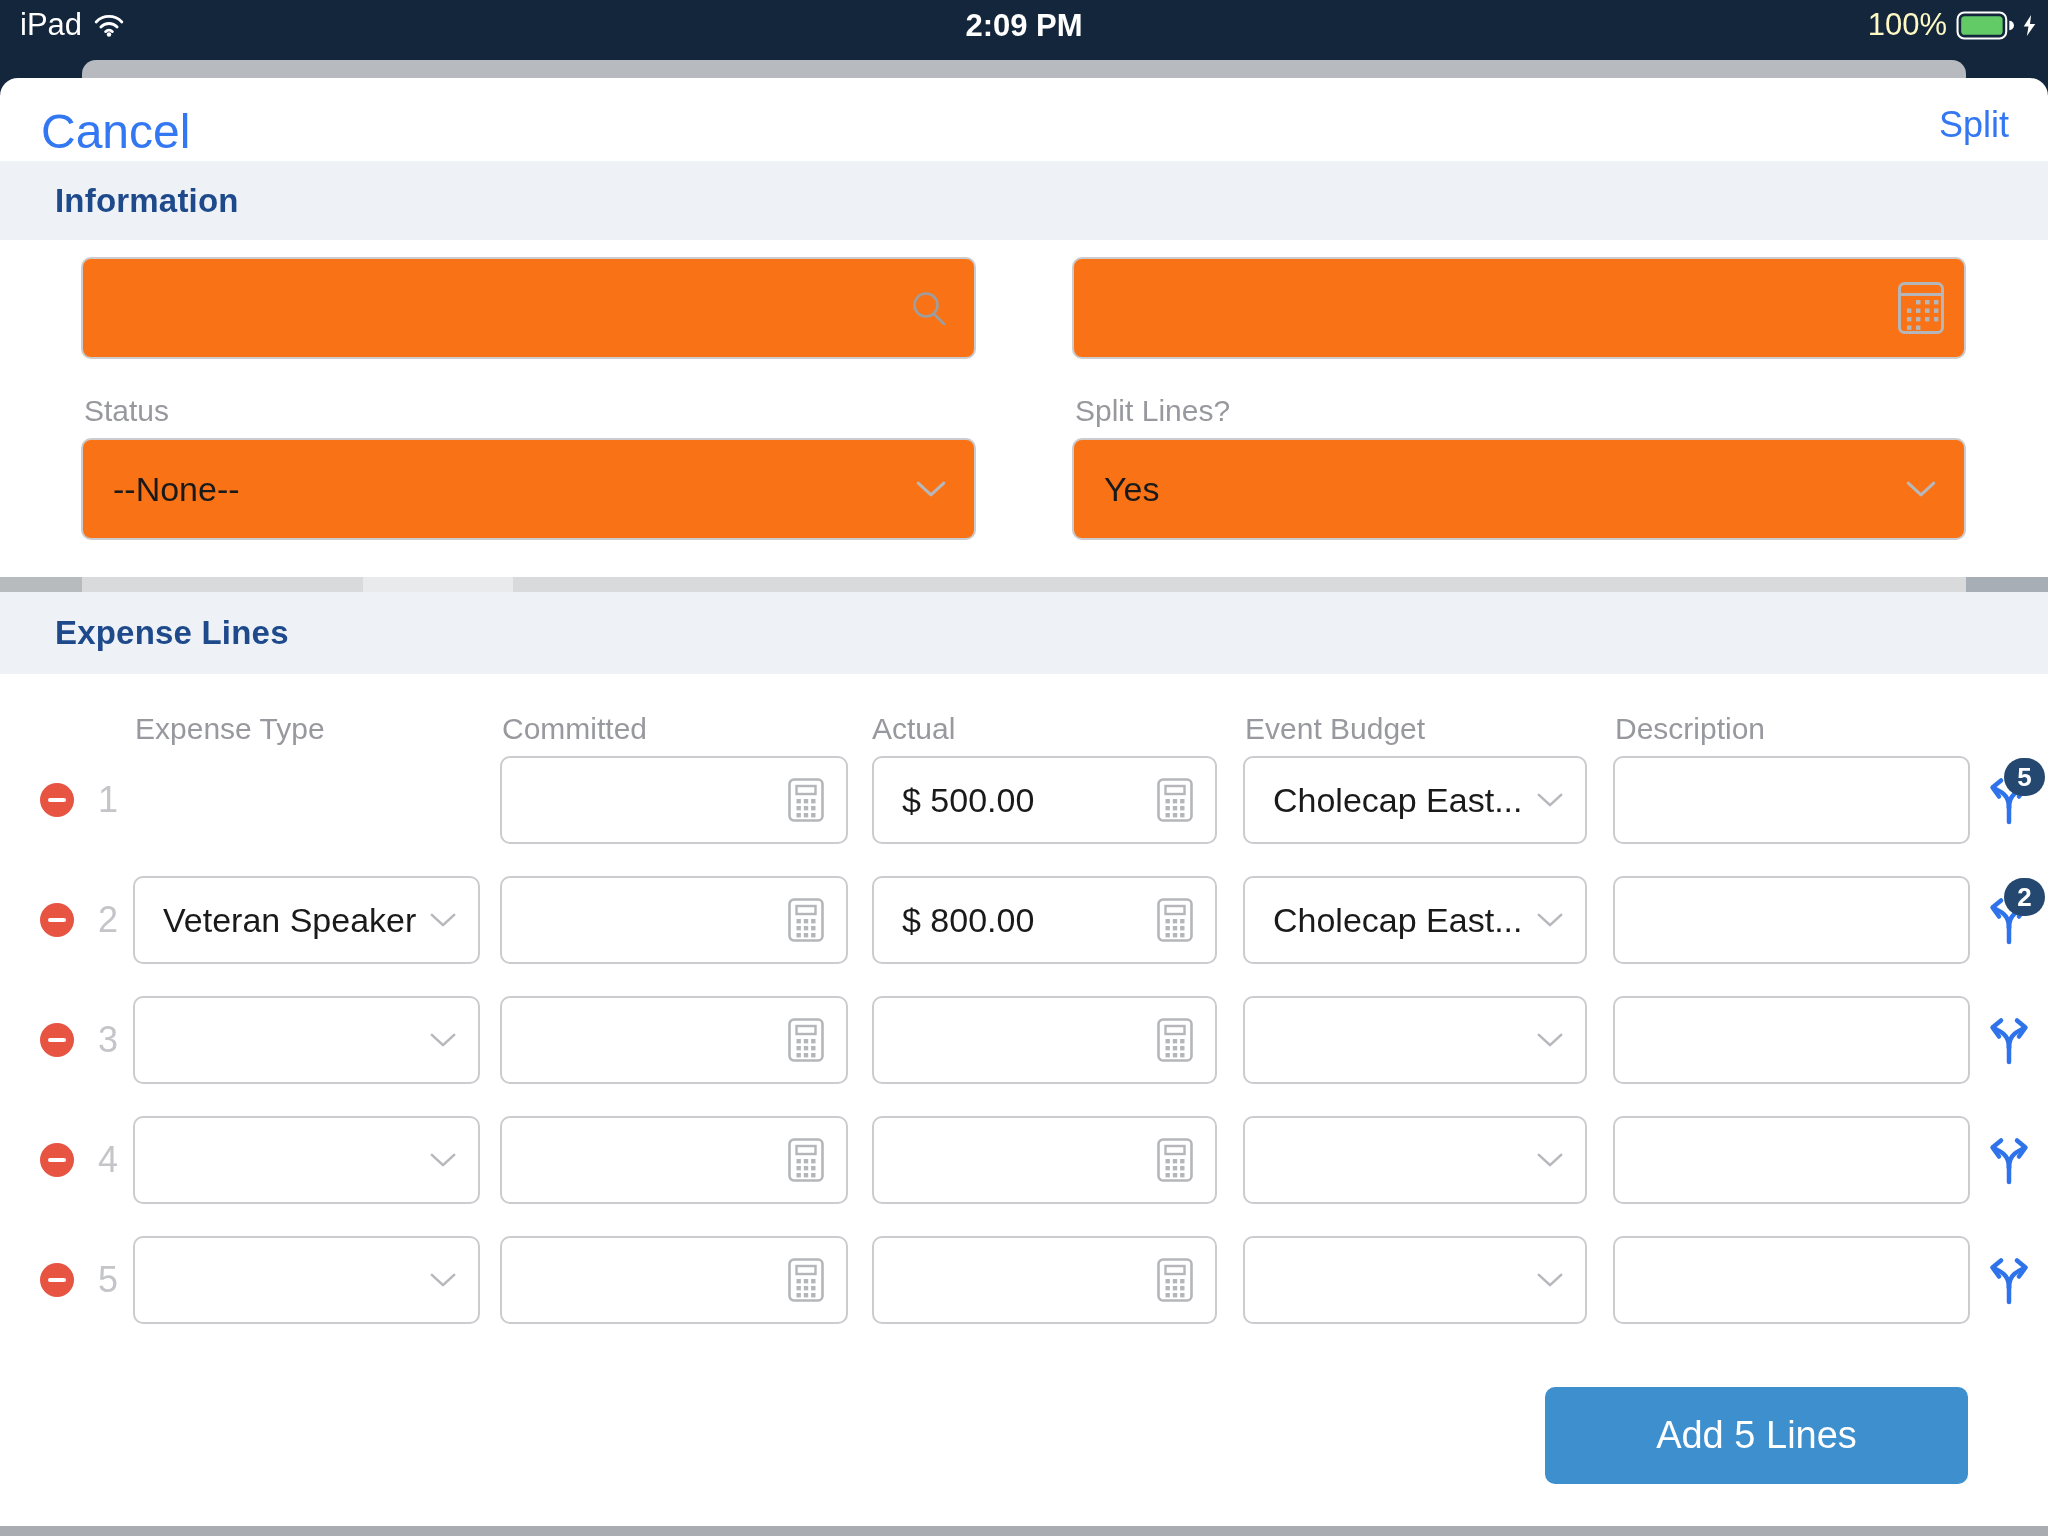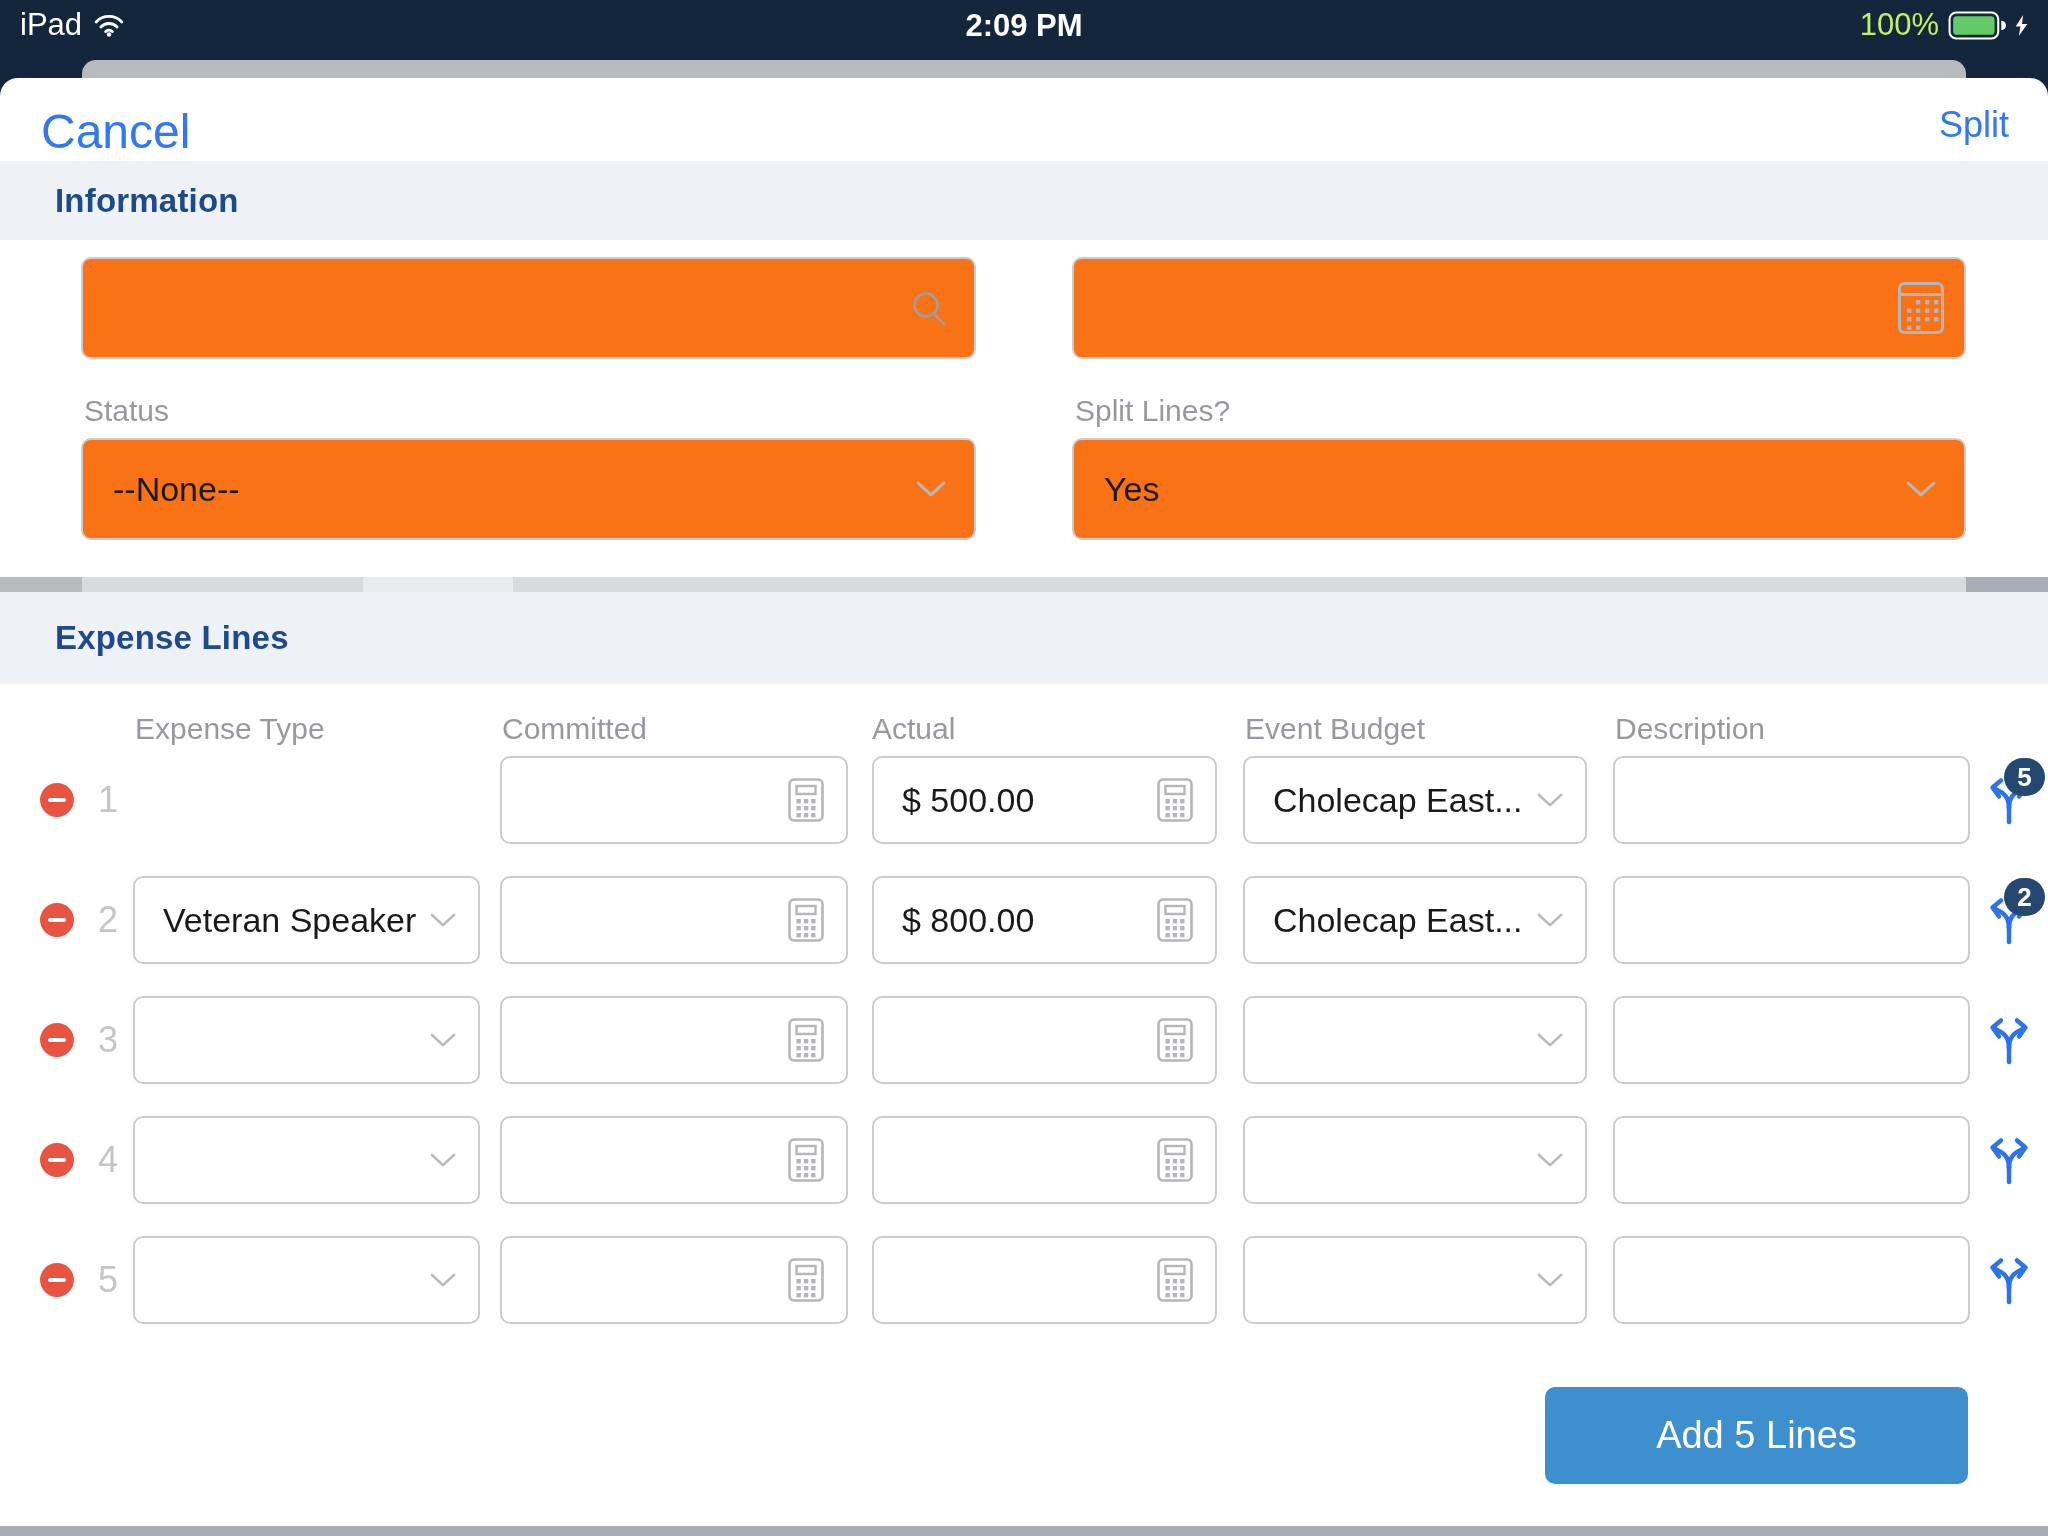--- a/index.html
+++ b/index.html
@@ -5,34 +5,34 @@
   * { margin:0; padding:0; box-sizing:border-box; }
   html,body { background:#000; }
   .screen {
     position:relative; width:2048px; height:1536px; overflow:hidden;
     background:#13263C; font-family:"Liberation Sans", sans-serif;
     -webkit-font-smoothing:antialiased;
   }
   
   .sb-left { position:absolute; left:20px; top:7px; display:flex; align-items:center; gap:12px; color:#fff; font-size:31px; }
   .sb-time { position:absolute; left:0; right:0; top:8px; text-align:center; color:#fff; font-size:31px; font-weight:600; }
-  .sb-right { position:absolute; right:20px; top:7px; display:flex; align-items:center; gap:9px; color:#bef264; font-size:31px; }
+  .sb-right { position:absolute; right:12px; top:7px; display:flex; align-items:center; gap:9px; color:#fef9c3; font-size:31px; }
   .wifi { width:30px; height:24px; color:#fff; }
   .batt { width:58px; height:29px; color:#fff; }
   .bolt { width:13px; height:21px; color:#fff; }
   
   .sheetbar { position:absolute; left:82px; top:60px; width:1884px; height:44px; background:#B7BABE; border-radius:14px 14px 0 0; }
   .bottombar { position:absolute; left:0; top:1526px; width:2048px; height:10px; background:#A9ADB2; }
   
   .card { position:absolute; left:0; top:78px; width:2048px; height:1448px; background:#fff; border-radius:18px 18px 0 0; overflow:hidden; }
   .nav-cancel { position:absolute; left:41px; top:26px; font-size:48px; color:#3377F2; cursor:pointer; }
   .nav-save   { position:absolute; right:39px; top:26px; font-size:36px; color:#3377F2; cursor:pointer; }
   .band { position:absolute; left:0; width:2048px; background:#EEF2F6; display:flex; align-items:center; }
   .band-info { top:83px; height:79px; }
-  .band-exp  { top:514px; height:92px; }
+  .band-exp  { top:514px; height:82px; }
   .band-title { margin-left:55px; font-size:33px; font-weight:bold; color:#1E4A8C; letter-spacing:0.2px; }
   
   .fieldbox { position:absolute; height:102px; background:#f97316; border:2px solid #CBCCCF; border-radius:10px;
               display:flex; align-items:center; padding:0 30px; font-size:34px; color:#1a1a1a; }
   .f-lookup { left:81px;  top:179px; width:895px; }
   .f-date   { left:1072px; top:179px; width:894px; }
   .f-status { left:81px;  top:360px; width:895px; }
   .f-split  { left:1072px; top:360px; width:894px; }
   .flabel { position:absolute; top:316px; font-size:30px; color:#98999E; }
   .l-status { left:84px; }

